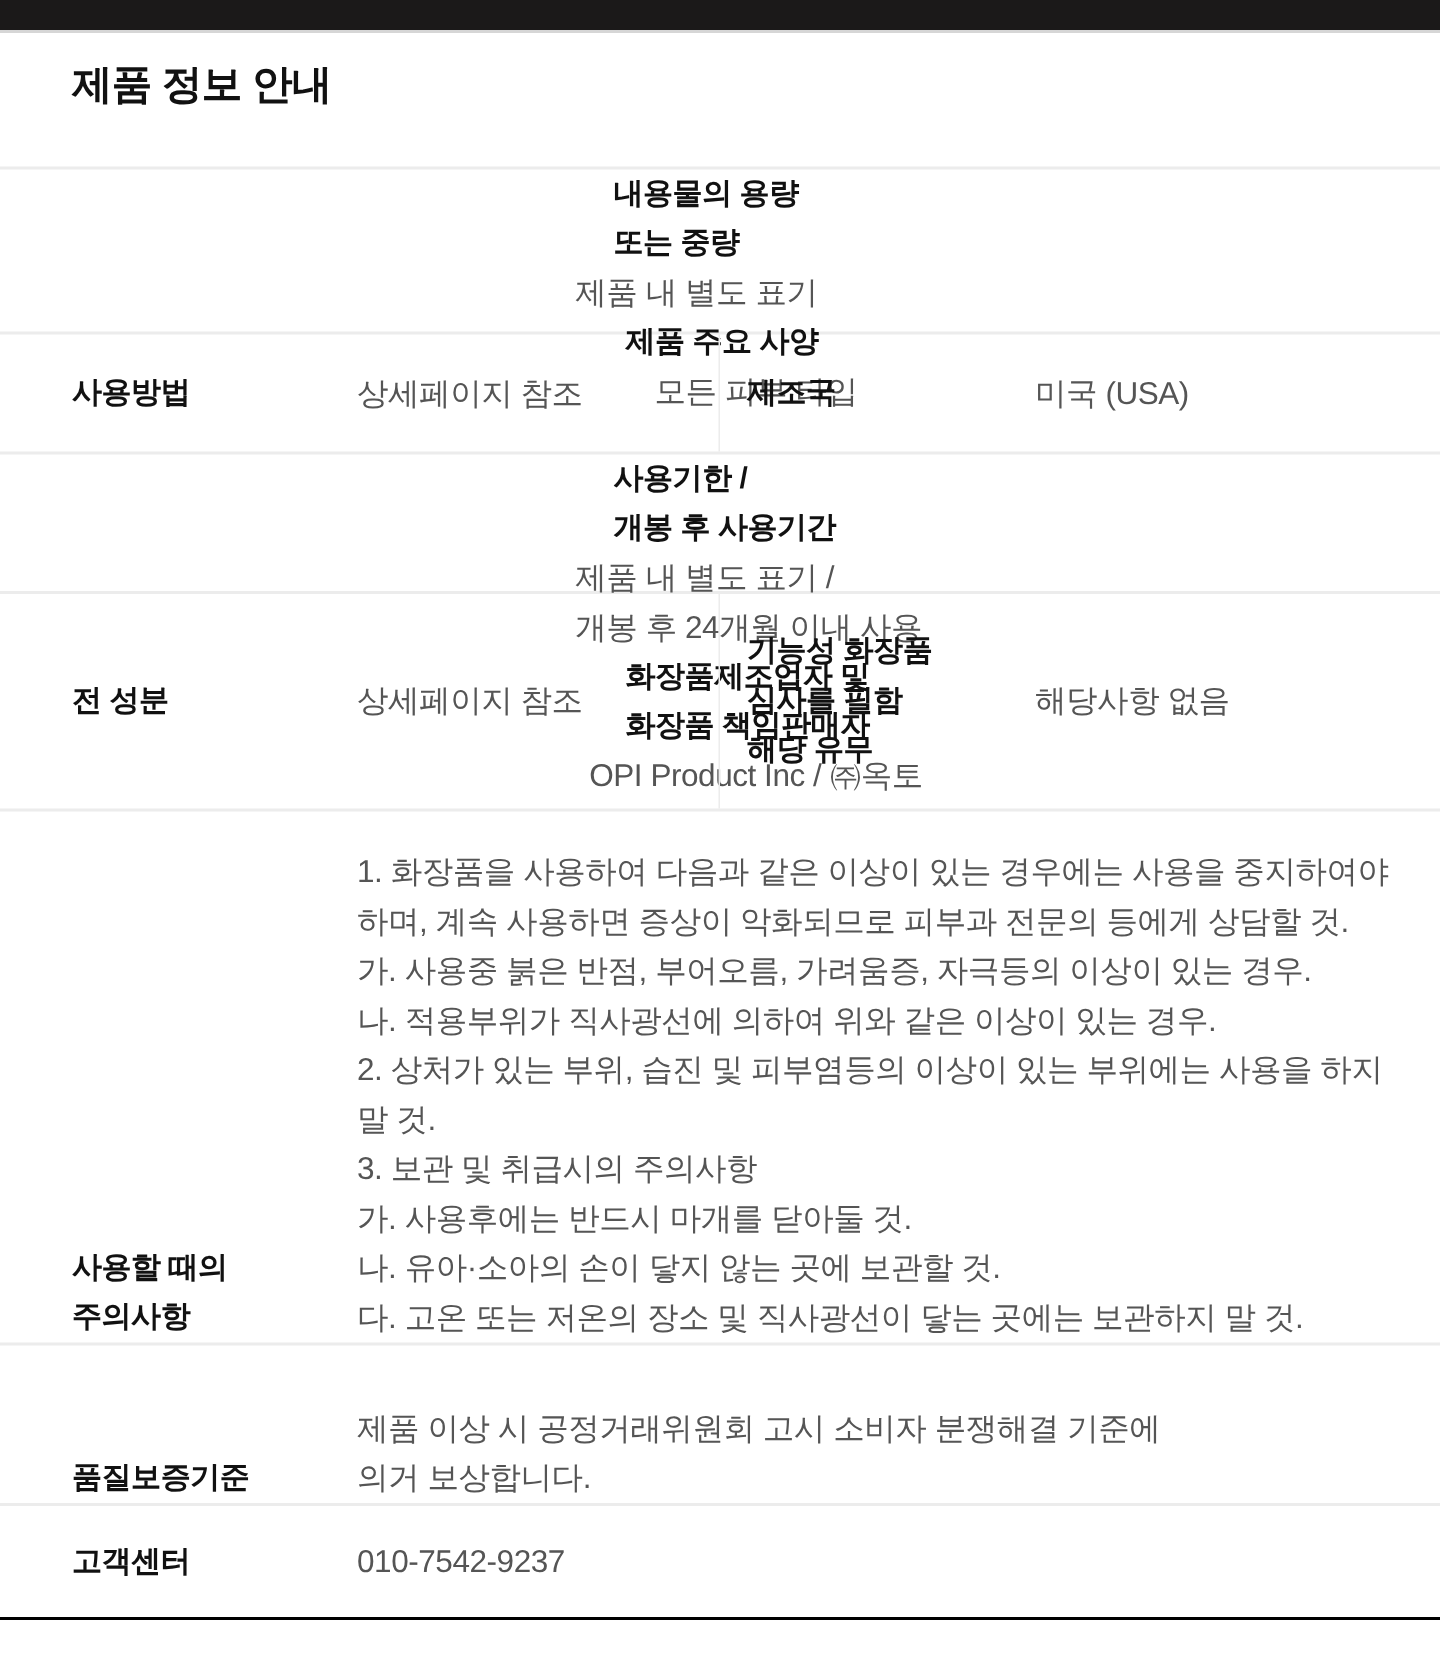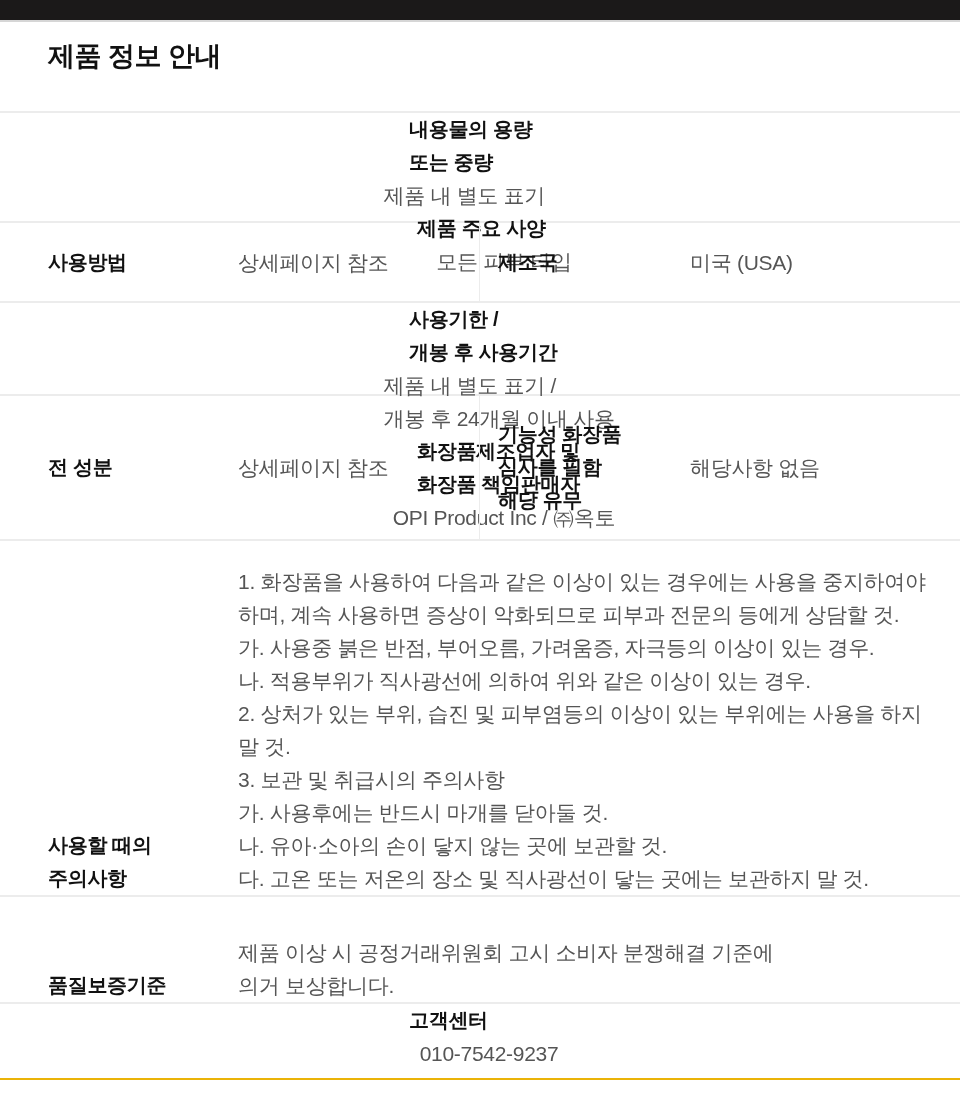--- a/index.html
+++ b/index.html
@@ -33,21 +33,21 @@
 
   .info-table { width: 100%; }
 
   .row {
     display: flex;
     align-items: center;
     border-top: 2px solid #ececec;
     padding-left: 48px;
     width: 100%;
   }
-  .row:last-child { border-bottom: 2px solid #eab308; flex-direction: column; }
+  .row:last-child { border-bottom: 2px solid #000000; }
 
   .cell {
     white-space: pre-line;
     letter-spacing: -0.3px;
   }
   .label {
     font-size: 20px;
     font-weight: 700;
     color: #111111;
     line-height: 33px;

